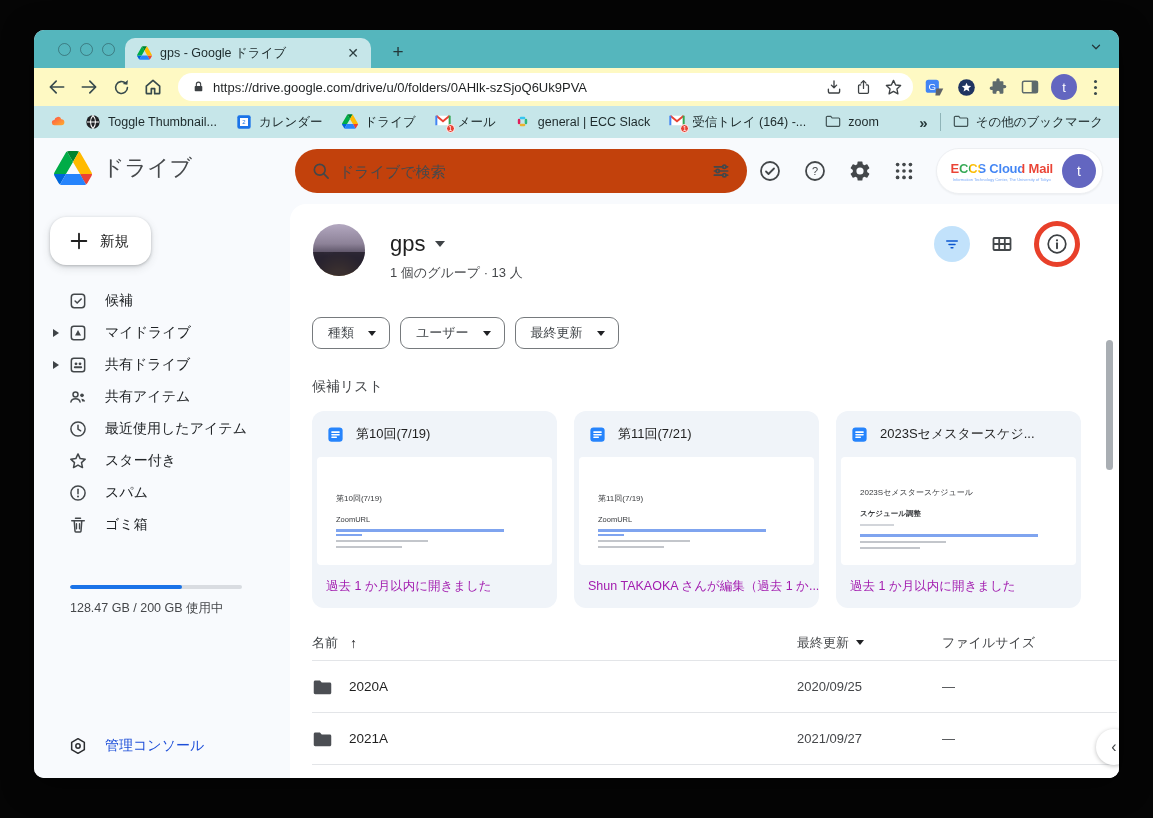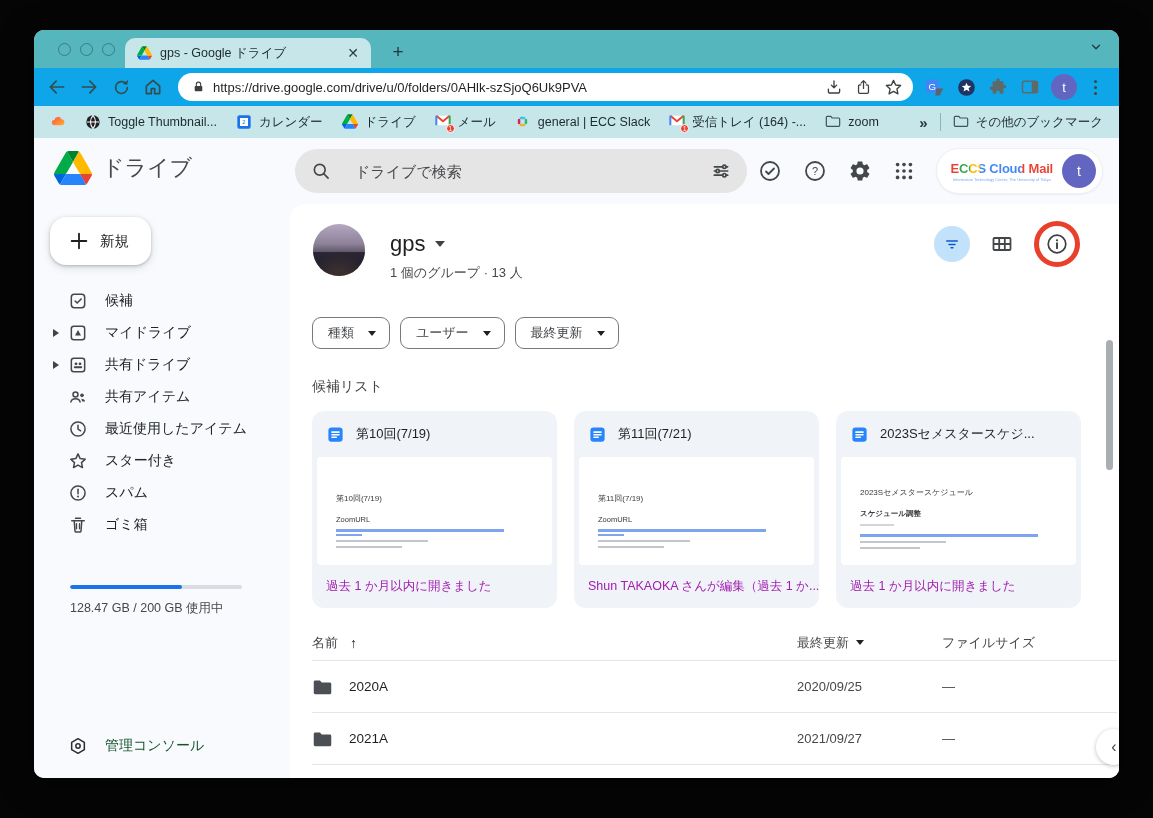--- a/index.html
+++ b/index.html
@@ -23,21 +23,21 @@
     position:absolute; left:91px; top:8px; width:246px; height:30px;
     background:#c6e6e9; border-radius:10px 10px 0 0;
     display:flex; align-items:center; padding:0 10px 0 12px; gap:8px;
     font-size:12.5px; color:#1d2b2c;
   }
   .tab-title { flex:1; white-space:nowrap; overflow:hidden; text-overflow:ellipsis; }
   .tab-close { font-size:14px; color:#2c3e40; cursor:default; padding:0 2px; }
   .newtab { position:absolute; left:350px; top:9px; font-size:19px; line-height:26px; color:#24383a; width:28px; text-align:center; }
   .tab-chevron { position:absolute; right:16px; top:10px; }
   
-  .toolbar { height:38px; background:#0ea5e9; display:flex; align-items:center; padding:0 12px; gap:10px; }
+  .toolbar { height:38px; background:#fef9c3; display:flex; align-items:center; padding:0 12px; gap:10px; }
   .tool-ic { width:22px; height:22px; display:flex; align-items:center; justify-content:center; flex:0 0 auto; }
   .urlbar {
     width:735px; height:28px; background:#fff; border-radius:14px;
     display:flex; align-items:center; gap:8px; padding:0 10px 0 14px; margin-left:4px;
   }
   .url-text { flex:1; font-size:13px; color:#1f2223; white-space:nowrap; overflow:hidden; }
   .url-actions { display:flex; align-items:center; gap:12px; }
   .avatar-sm { width:26px; height:26px; border-radius:50%; background:#6366c0; color:#fff; font-size:13px; display:flex; align-items:center; justify-content:center; }
   .dots { display:flex; flex-direction:column; gap:3px; align-items:center; width:16px; }
   .dots i { width:3px; height:3px; border-radius:50%; background:#39494b; }
@@ -48,21 +48,21 @@
   .badge { position:absolute; right:-4px; bottom:-3px; background:#e94235; color:#fff; font-size:7px; min-width:9px; height:9px; border-radius:5px; display:flex; align-items:center; justify-content:center; padding:0 1px; border:1px solid #fff; }
   .bm-right { margin-left:auto; display:flex; align-items:center; gap:12px; }
   .bm-sep { width:1px; height:18px; background:#8fb4b8; }
   .chev2 { font-size:15px; color:#26393b; font-weight:bold; }
   
   .drive-header { height:66px; position:relative; background:#f8fafd; }
   .dh-logo { position:absolute; left:20px; top:13px; display:flex; align-items:center; gap:10px; }
   .dh-word { font-size:22px; color:#46494c; }
   .search {
     position:absolute; left:261px; top:11px; width:452px; height:44px;
-    background:#e5e5e5; border-radius:22px; display:flex; align-items:center; padding:0 16px; gap:24px;
+    background:#c2410c; border-radius:22px; display:flex; align-items:center; padding:0 16px; gap:8px;
   }
   .search input { flex:1; border:none; outline:none; background:transparent; font-size:15px; color:#202124; font-family:"Liberation Sans",sans-serif; }
   .search input::placeholder { color:#47494c; opacity:1; }
   .dh-icons { position:absolute; right:16px; top:0; height:66px; display:flex; align-items:center; gap:21px; }
   .account-pill {
     height:46px; background:#fff; border:1px solid #edeff2; border-radius:24px;
     display:flex; align-items:center; gap:9px; padding:4px 6px 4px 14px;
     box-shadow:0 1px 2px rgba(0,0,0,.05);
   }
   .acct-text { display:flex; flex-direction:column; align-items:center; }
@@ -80,21 +80,21 @@
     position:absolute; left:16px; top:13px; height:48px; padding:0 22px 0 18px;
     background:#fff; border-radius:16px; display:flex; align-items:center; gap:10px;
     font-size:14.5px; color:#1f1f1f; box-shadow:0 1px 3px rgba(60,64,67,.3), 0 3px 8px rgba(60,64,67,.15);
   }
   .nav { position:absolute; top:81px; left:0; right:12px; }
   .nav-item { height:32px; display:flex; align-items:center; gap:17px; padding-left:34px; font-size:14px; color:#212427; position:relative; border-radius:0 16px 16px 0; }
   .disc { position:absolute; left:19px; width:0; height:0; border-left:6px solid #3f4347; border-top:4px solid transparent; border-bottom:4px solid transparent; }
   .storage-bar { position:absolute; left:36px; top:381px; width:172px; height:4px; border-radius:2px; background:#d9dce1; overflow:hidden; }
   .storage-fill { height:100%; background:#1a73e8; border-radius:2px; }
   .storage-text { position:absolute; left:36px; top:396px; font-size:12.5px; color:#45474a; }
-  .admin { position:absolute; left:0; top:526px; height:32px; display:flex; align-items:center; gap:17px; padding-left:34px; font-size:14px; color:#14532d; }
+  .admin { position:absolute; left:0; top:526px; height:32px; display:flex; align-items:center; gap:17px; padding-left:34px; font-size:14px; color:#1d4ed8; }
   
   .main { flex:1; background:#fff; border-radius:16px 0 0 0; position:relative; overflow:hidden; }
   .gavatar {
     position:absolute; left:23px; top:20px; width:52px; height:52px; border-radius:50%;
     background:
       radial-gradient(circle at 50% 110%, rgba(214,167,86,.8) 0 18%, transparent 45%),
       linear-gradient(180deg,#b3a8c0 0%, #8d8298 38%, #4a4254 62%, #211c29 100%);
     overflow:hidden;
   }
   .gavatar:after { content:""; position:absolute; left:0; right:0; bottom:0; height:46%;

